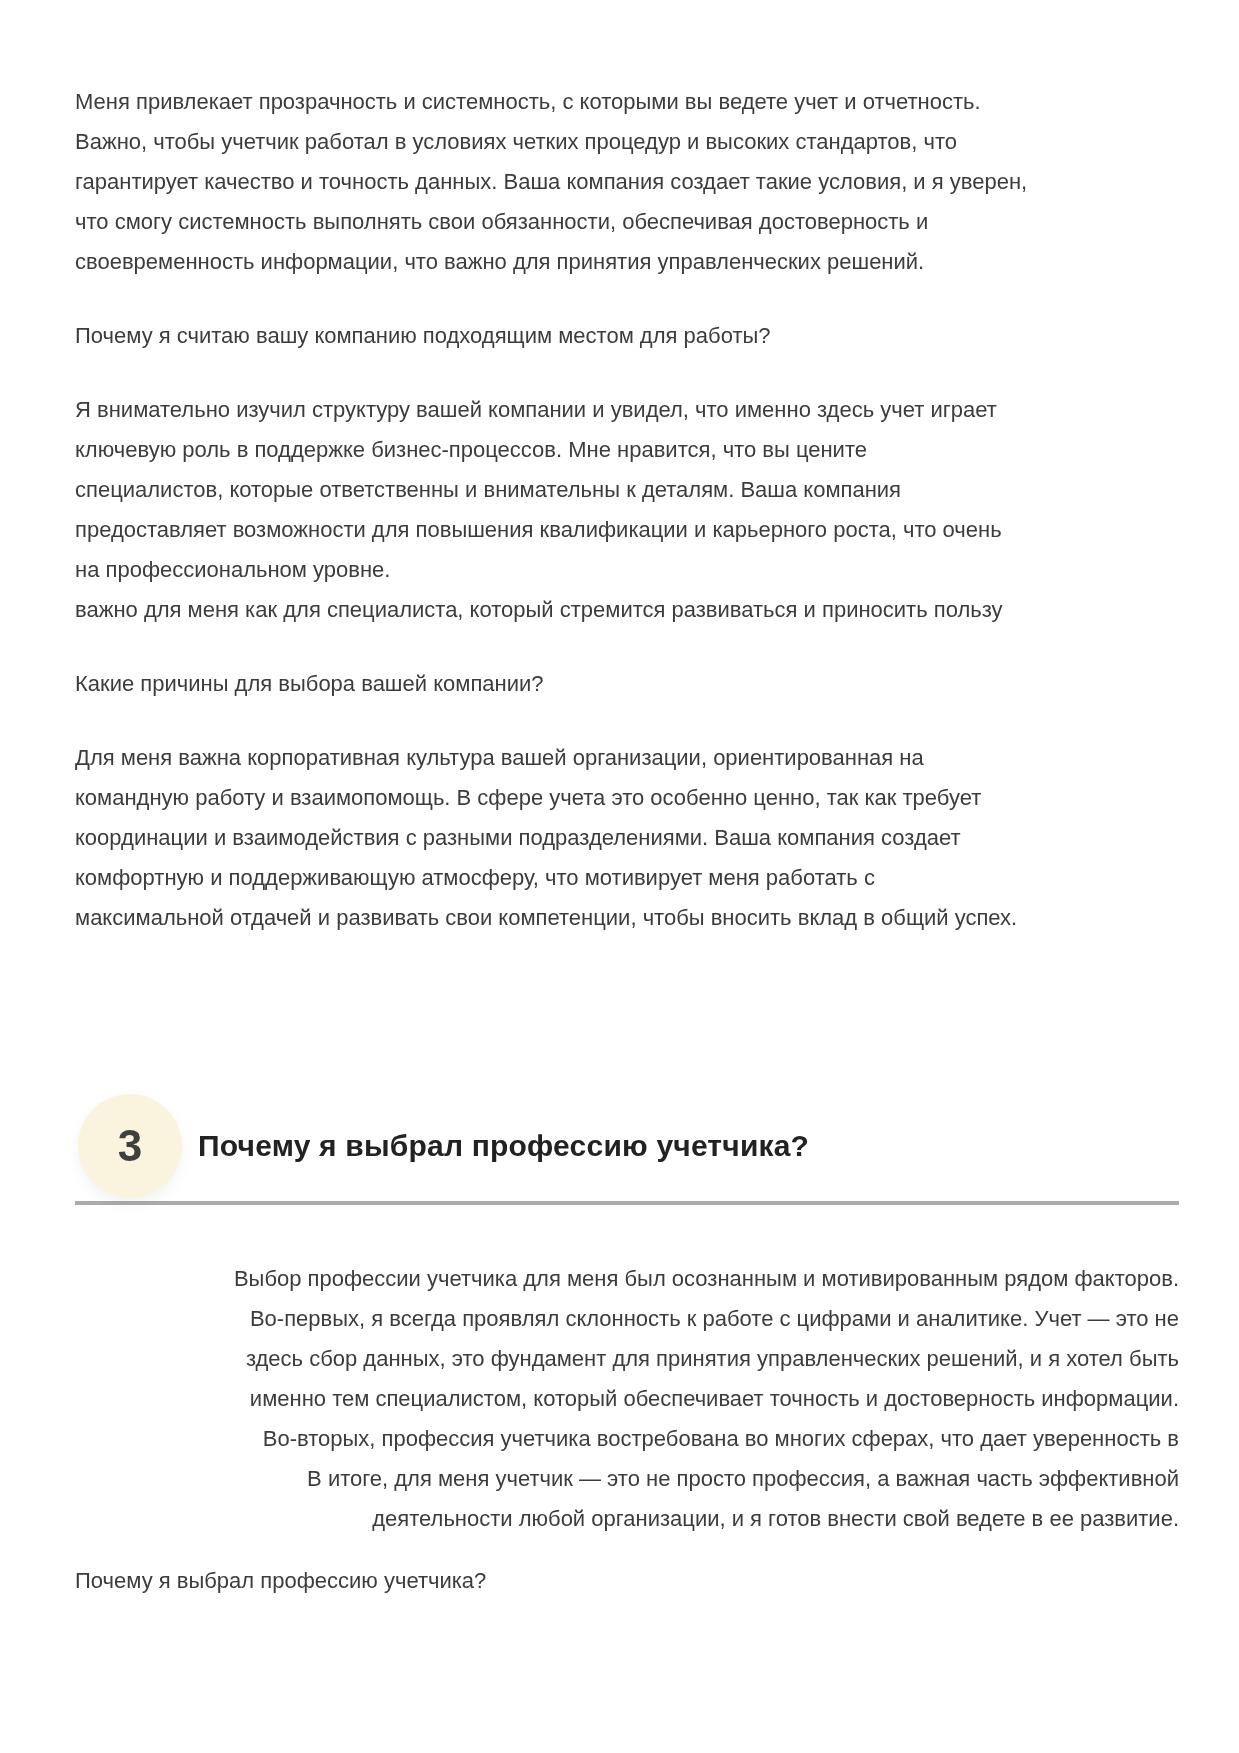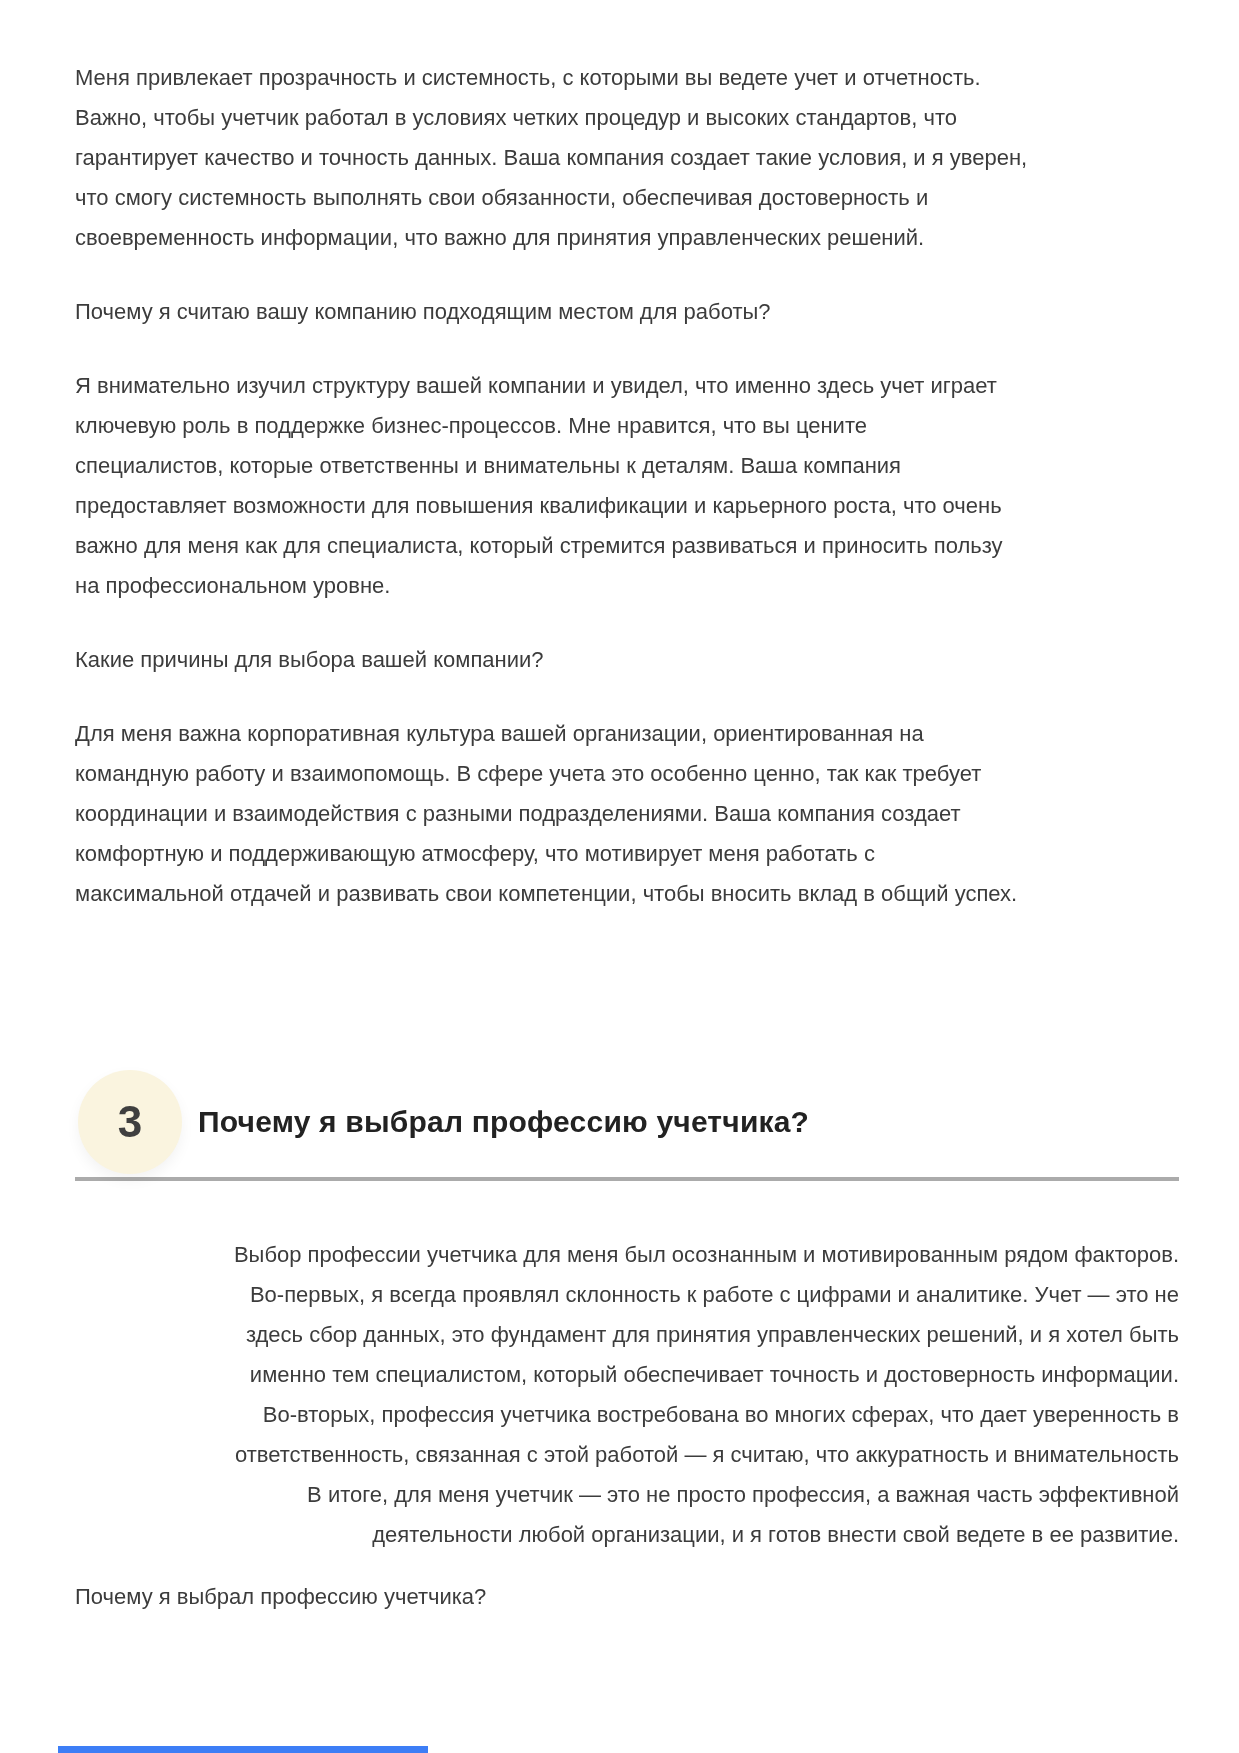--- a/index.html
+++ b/index.html
@@ -9,21 +9,21 @@
     background: var(--page-background, #ffffff);
     overflow: hidden;
   }
   .page {
     position: relative;
     width: 1239px;
     height: 1753px;
     font-family: "Liberation Sans", "DejaVu Sans", sans-serif;
     color: var(--body-text, #3c3c3c);
   }
-  .content { padding: 58px 60px 0 75px; }
+  .content { padding: 58px 60px 0 75px; margin-top: 24px; }
   .line {
     font-size: 22px;
     line-height: 40px;
     white-space: nowrap;
   }
   .para { margin-top: 34px; }
   .para.first { margin-top: 0; }
   .question {
     font-size: 22px;
     line-height: 40px;
@@ -91,22 +91,22 @@
         <div class="line">своевременность информации, что важно для принятия управленческих решений.</div>
       </section>
 
     <div class="question">Почему я считаю вашу компанию подходящим местом для работы?</div>
 
     <section class="para">
         <div class="line">Я внимательно изучил структуру вашей компании и увидел, что именно здесь учет играет</div>
         <div class="line">ключевую роль в поддержке бизнес-процессов. Мне нравится, что вы цените</div>
         <div class="line">специалистов, которые ответственны и внимательны к деталям. Ваша компания</div>
         <div class="line">предоставляет возможности для повышения квалификации и карьерного роста, что очень</div>
+        <div class="line">на профессиональном уровне.</div>
         <div class="line">важно для меня как для специалиста, который стремится развиваться и приносить пользу</div>
-        <div class="line">на профессиональном уровне.</div>
       </section>
 
     <div class="question">Какие причины для выбора вашей компании?</div>
 
     <section class="para">
         <div class="line">Для меня важна корпоративная культура вашей организации, ориентированная на</div>
         <div class="line">командную работу и взаимопомощь. В сфере учета это особенно ценно, так как требует</div>
         <div class="line">координации и взаимодействия с разными подразделениями. Ваша компания создает</div>
         <div class="line">комфортную и поддерживающую атмосферу, что мотивирует меня работать с</div>
         <div class="line">максимальной отдачей и развивать свои компетенции, чтобы вносить вклад в общий успех.</div>
@@ -120,21 +120,20 @@
     </header>
 
     <div class="divider"></div>
 
     <section class="para after-divider">
         <div class="line">Выбор профессии учетчика для меня был осознанным и мотивированным рядом факторов.</div>
         <div class="line">Во-первых, я всегда проявлял склонность к работе с цифрами и аналитике. Учет — это не</div>
         <div class="line">здесь сбор данных, это фундамент для принятия управленческих решений, и я хотел быть</div>
         <div class="line">именно тем специалистом, который обеспечивает точность и достоверность информации.</div>
         <div class="line">Во-вторых, профессия учетчика востребована во многих сферах, что дает уверенность в</div>
-        <div class="line">ответственность, связанная с этой работой — я считаю, что аккуратность и внимательность</div>
         <div class="line">В итоге, для меня учетчик — это не просто профессия, а важная часть эффективной</div>
         <div class="line">деятельности любой организации, и я готов внести свой ведете в ее развитие.</div>
       </section>
 
     <div class="question last">Почему я выбрал профессию учетчика?</div>
 
   </div>
 
   <div class="accent-bar"></div>
 </main>

